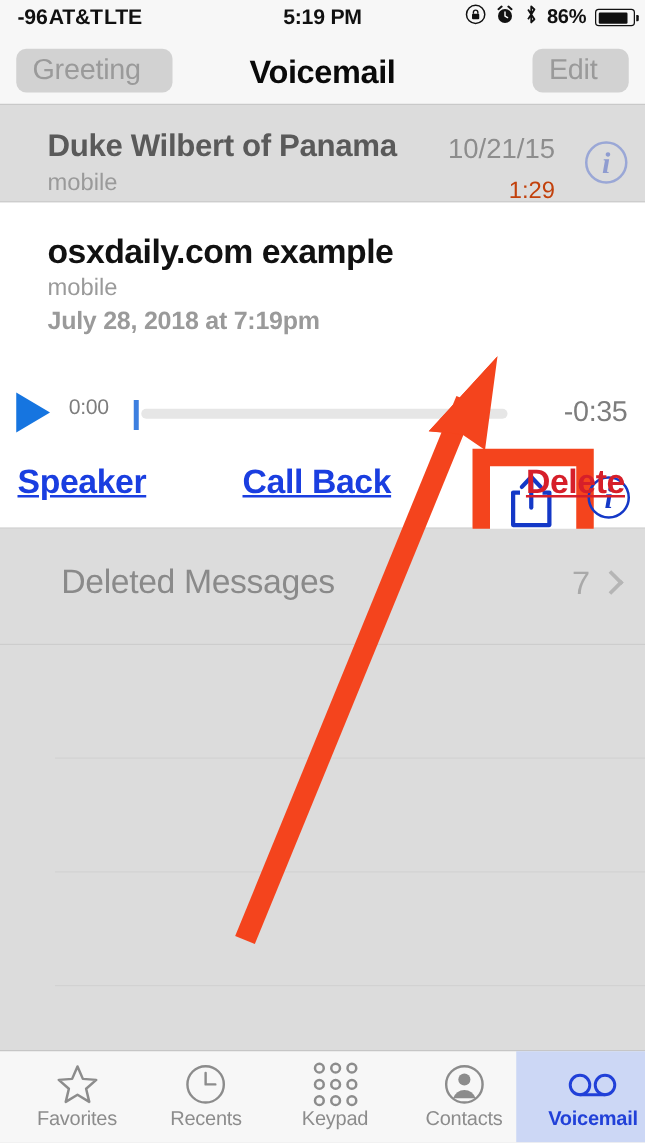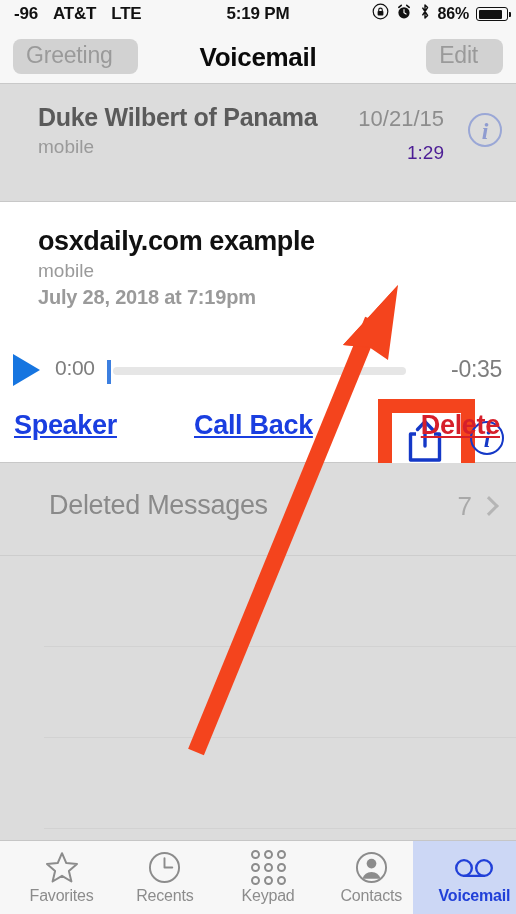--- a/index.html
+++ b/index.html
@@ -30,21 +30,21 @@
     color: #111;
     font-size: 17px;
     font-weight: bold;
     letter-spacing: -0.2px;
   }
   .status-left {
     position: absolute;
     left: 14px;
     display: flex;
     align-items: center;
-    gap: 15px;
+    gap: 1px;
     white-space: nowrap;
   }
   .status-center {
     position: absolute;
     left: 0; right: 0;
     text-align: center;
     font-size: 17px;
     font-weight: bold;
   }
   .status-right {
@@ -118,21 +118,21 @@
     left: 0; top: 84px;
     width: 516px;
     bottom: 74px;
     background: #dcdcdc;
   }
   .row {
     position: relative;
     box-sizing: border-box;
   }
   .row.collapsed {
-    height: 118px;
+    height: 78px;
     background: #dcdcdc;
     border-bottom: 1px solid #c8c8c8;
   }
   .row .name {
     position: absolute;
     left: 38px; top: 19px;
     font-size: 25px;
     font-weight: bold;
     color: #5a5a5a;
     letter-spacing: -0.3px;
@@ -146,21 +146,21 @@
   .row .date {
     position: absolute;
     right: 72px; top: 22px;
     font-size: 22px;
     color: #8d8d8d;
   }
   .row .dur {
     position: absolute;
     right: 72px; top: 58px;
     font-size: 19px;
-    color: #4c1d95;
+    color: #c2410c;
   }
   .info-icon {
     position: absolute;
     right: 14px;
     width: 34px; height: 34px;
     border-radius: 50%;
     border: 2px solid #9aa7d6;
     color: #8f9cd0;
     font-family: "Liberation Serif", serif;
     font-style: italic;
@@ -228,21 +228,21 @@
     position: absolute;
     left: 13px; top: 12px;
     width: 0; height: 0;
     border-left: 27px solid #1675e0;
     border-top: 16px solid transparent;
     border-bottom: 16px solid transparent;
   }
   .t-elapsed {
     position: absolute;
     left: 55px; top: 14px;
-    font-size: 21px;
+    font-size: 17px;
     color: #7d7d7d;
     letter-spacing: -0.3px;
   }
   .t-remain {
     position: absolute;
     right: 14px; top: 14px;
     font-size: 23px;
     color: #7d7d7d;
     letter-spacing: -0.3px;
   }

